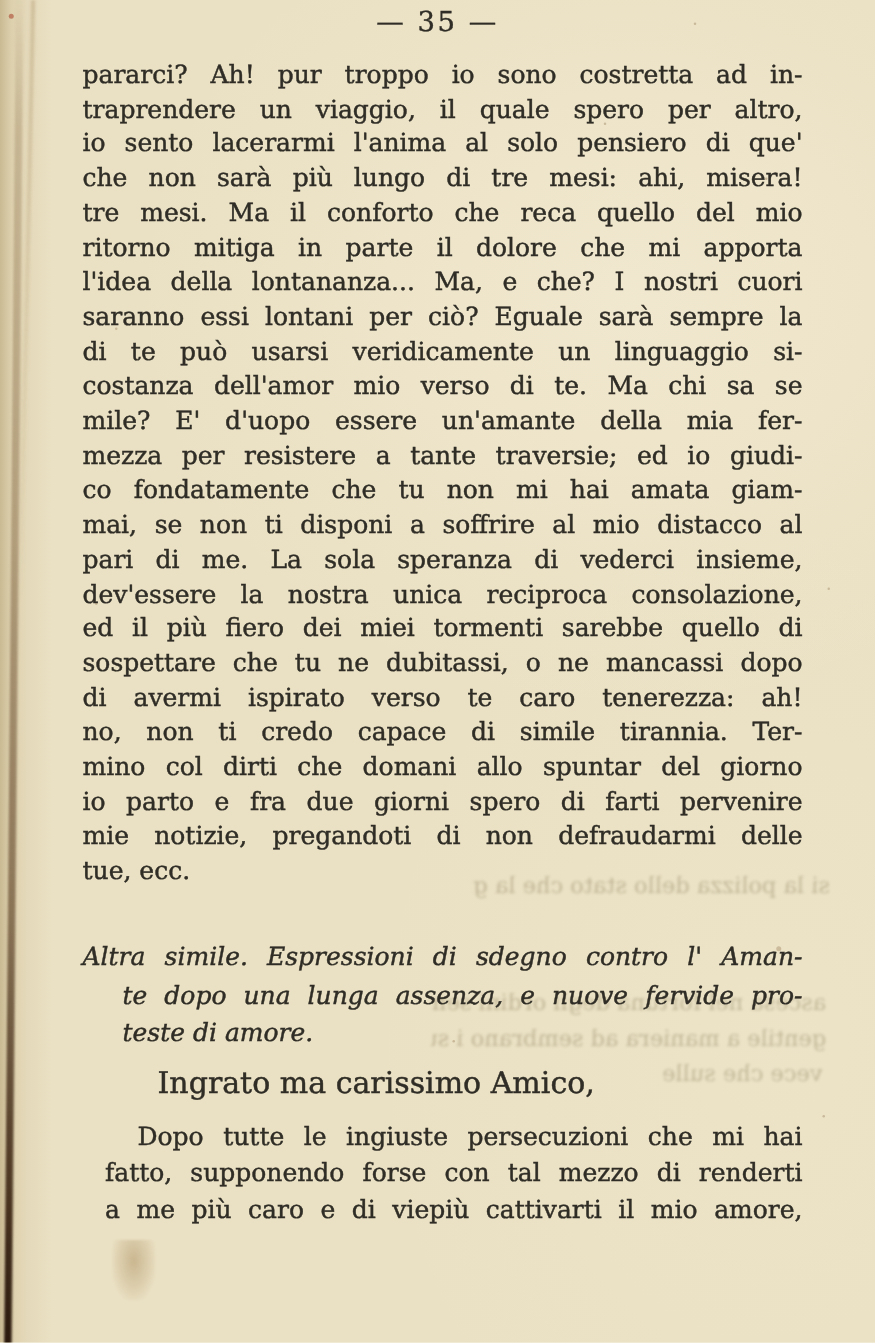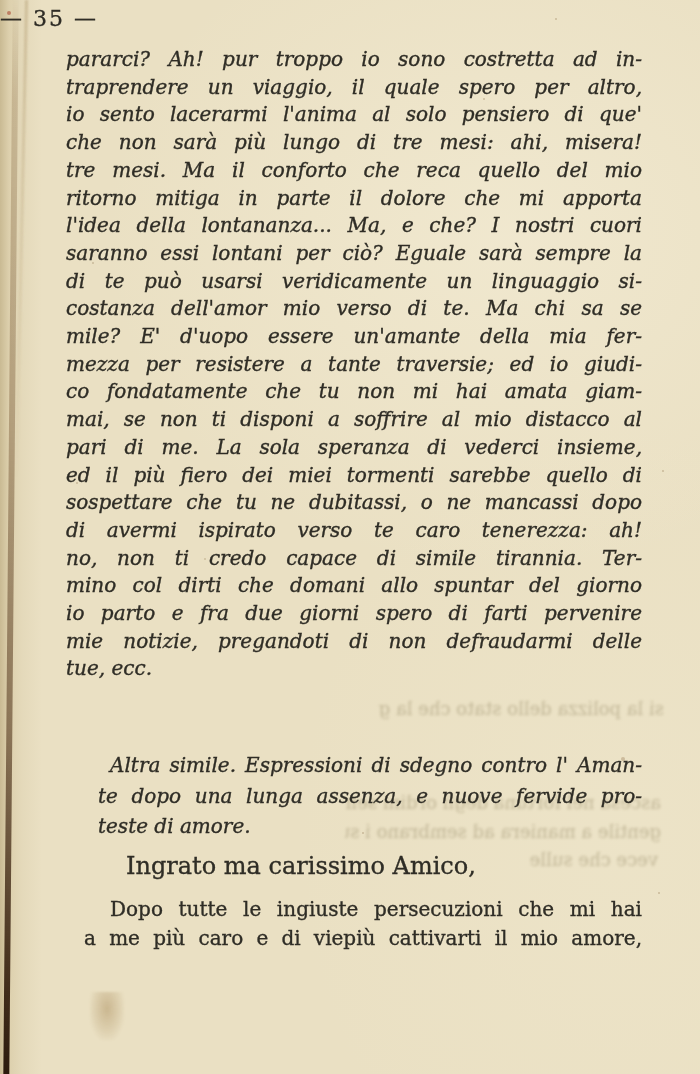--- a/index.html
+++ b/index.html
@@ -45,34 +45,34 @@
       483px 98px 0 0 rgba(120,90,50,.3),
       658px 892px 0 0 rgba(120,90,50,.3),
       204px 558px 0 0 rgba(120,90,50,.25),
       362px 832px 0 0 rgba(120,90,50,.3),
       622px 758px 0 1px rgba(130,95,55,.3),
       76px 482px 0 0 rgba(120,90,50,.28),
       555px 18px 0 0 rgba(120,90,50,.3);
   }
   .page-number {
     position:absolute; top:6px; left:0; width:700px;
-    font-size:22px; letter-spacing:2px;
+    text-align:center; font-size:22px; letter-spacing:2px;
     -webkit-text-stroke:.3px #2f2d26;
   }
   .para, .heading { position:absolute; left:66px; width:576px; box-sizing:border-box; }
   .ln {
     font-size:20px; text-align:justify; text-align-last:justify; text-justify:inter-word;
     -webkit-text-stroke:.35px #2f2d26; white-space:normal;
   }
   .p1 { top:46px; }
-  .p1 .ln { line-height:27.7px;font-style:italic; }
+  .p1 .ln { line-height:27.7px; }
   .p1 .ln:last-child { text-align-last:left; }
   .heading { top:750px; font-style:italic; }
   .heading .ln { line-height:30.5px; padding-left:32px; }
-  .heading .ln:first-child { padding-left:0;margin-left:44px; }
+  .heading .ln:first-child { padding-left:0; }
   .heading .ln:last-child { text-align-last:left; }
   .salutation {
     position:absolute; left:126px; top:852px; font-size:24px;
     -webkit-text-stroke:.35px #2f2d26;
   }
   .p2 { top:895px; }
   .p2 .ln { line-height:29px;margin-left:18px; }
   .p2 .ln:first-child { text-indent:26px; }
   
   .st-ln {
@@ -113,20 +113,21 @@
       <div class="ln">ritorno mitiga in parte il dolore che mi apporta</div>
       <div class="ln">l'idea della lontananza... Ma, e che? I nostri cuori</div>
       <div class="ln">saranno essi lontani per ciò? Eguale sarà sempre la</div>
       <div class="ln">di te può usarsi veridicamente un linguaggio si-</div>
       <div class="ln">costanza dell'amor mio verso di te. Ma chi sa se</div>
       <div class="ln">mile? E' d'uopo essere un'amante della mia fer-</div>
       <div class="ln">mezza per resistere a tante traversie; ed io giudi-</div>
       <div class="ln">co fondatamente che tu non mi hai amata giam-</div>
       <div class="ln">mai, se non ti disponi a soffrire al mio distacco al</div>
       <div class="ln">pari di me. La sola speranza di vederci insieme,</div>
+      <div class="ln">dev'essere la nostra unica reciproca consolazione,</div>
       <div class="ln">ed il più fiero dei miei tormenti sarebbe quello di</div>
       <div class="ln">sospettare che tu ne dubitassi, o ne mancassi dopo</div>
       <div class="ln">di avermi ispirato verso te caro tenerezza: ah!</div>
       <div class="ln">no, non ti credo capace di simile tirannia. Ter-</div>
       <div class="ln">mino col dirti che domani allo spuntar del giorno</div>
       <div class="ln">io parto e fra due giorni spero di farti pervenire</div>
       <div class="ln">mie notizie, pregandoti di non defraudarmi delle</div>
       <div class="ln">tue, ecc.</div>
     </div>
 
@@ -135,15 +136,16 @@
   <div class="ln">Altra simile. Espressioni di sdegno contro l' Aman-</div>
       <div class="ln">te dopo una lunga assenza, e nuove fervide pro-</div>
       <div class="ln">teste di amore.</div>
     </div>
 
   <div class="salutation">Ingrato ma carissimo Amico,</div>
 
   <div class="para p2">
 
   <div class="ln">Dopo tutte le ingiuste persecuzioni che mi hai</div>
+      <div class="ln">fatto, supponendo forse con tal mezzo di renderti</div>
       <div class="ln">a me più caro e di viepiù cattivarti il mio amore,</div>
     </div>
 </div>
 
 </body></html>

